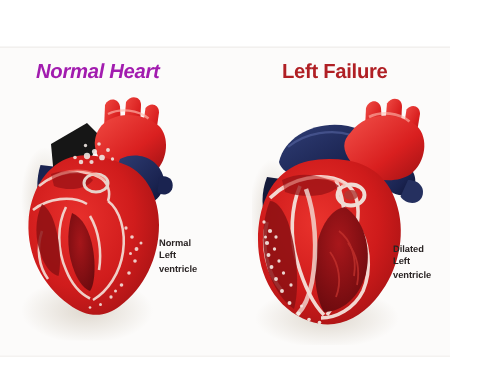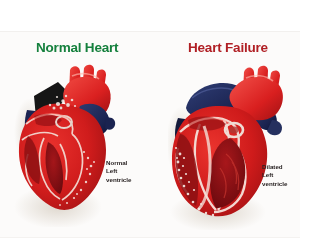--- a/index.html
+++ b/index.html
@@ -50,24 +50,25 @@
     background: #ffffff;
   }
 
   .title {
     position: absolute;
     font-weight: bold;
     letter-spacing: -0.2px;
     white-space: nowrap;
   }
   #title-normal {
-    left: 36px;
+    left: 24px;
     top: 40px;
     font-size: 13.5px;
-    color: #15803d;
+    color: #a21caf;
+    font-style: italic;
   }
   #title-failure {
     left: 188px;
     top: 40px;
     font-size: 13.5px;
     color: #b01f24;
   }
 
   .callout {
     position: absolute;
@@ -203,21 +204,21 @@
       <path d="M18 58 C30 50 46 50 56 58" stroke="#ff9f92" stroke-width="2" fill="none" opacity="0.45"></path>
     </svg>
   </div>
 
   <div class="callout" id="callout-normal">
     <div>Normal</div>
     <div>Left</div>
     <div>ventricle</div>
   </div>
 
-  <div class="title" id="title-failure">Heart Failure</div>
+  <div class="title" id="title-failure">Left Failure</div>
 
   <div class="heart-wrap" id="heart-failure">
     <svg viewBox="0 0 120 168" xmlns="http://www.w3.org/2000/svg">
       <defs>
         <radialGradient id="dMyo" cx="42%" cy="38%" r="78%">
           <stop offset="0%" stop-color="#ea332d"></stop>
           <stop offset="55%" stop-color="#cf1b1b"></stop>
           <stop offset="100%" stop-color="#9a1012"></stop>
         </radialGradient>
         <linearGradient id="dVessR" x1="0" y1="0" x2="1" y2="1">

